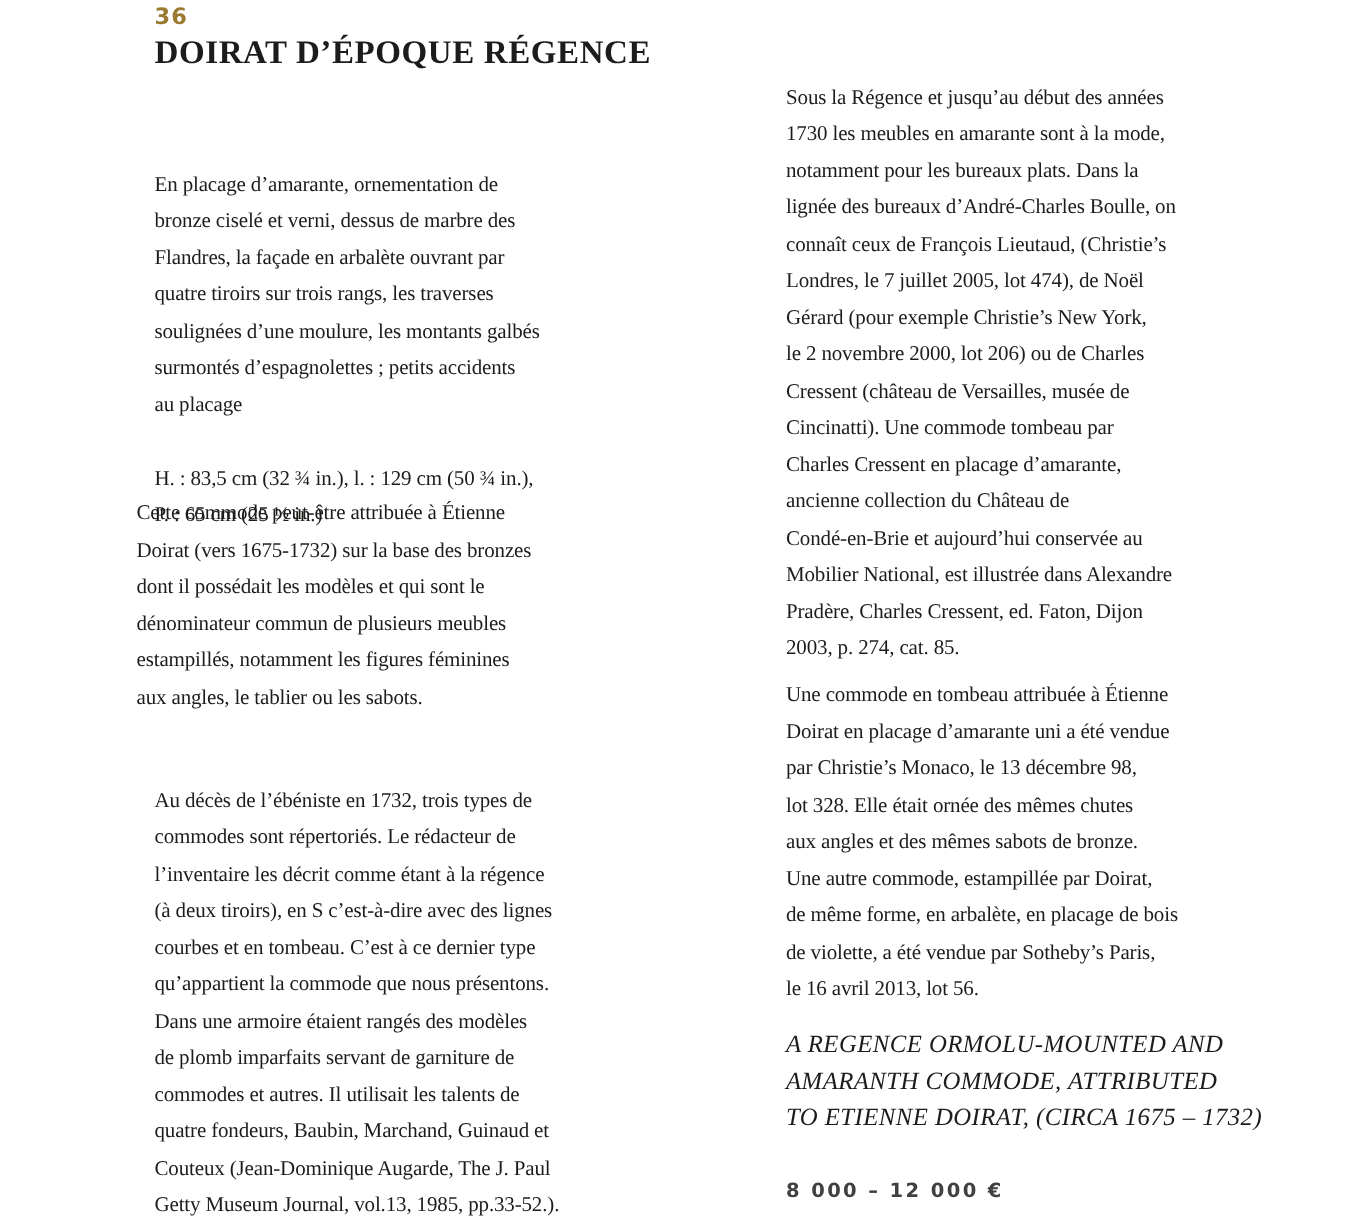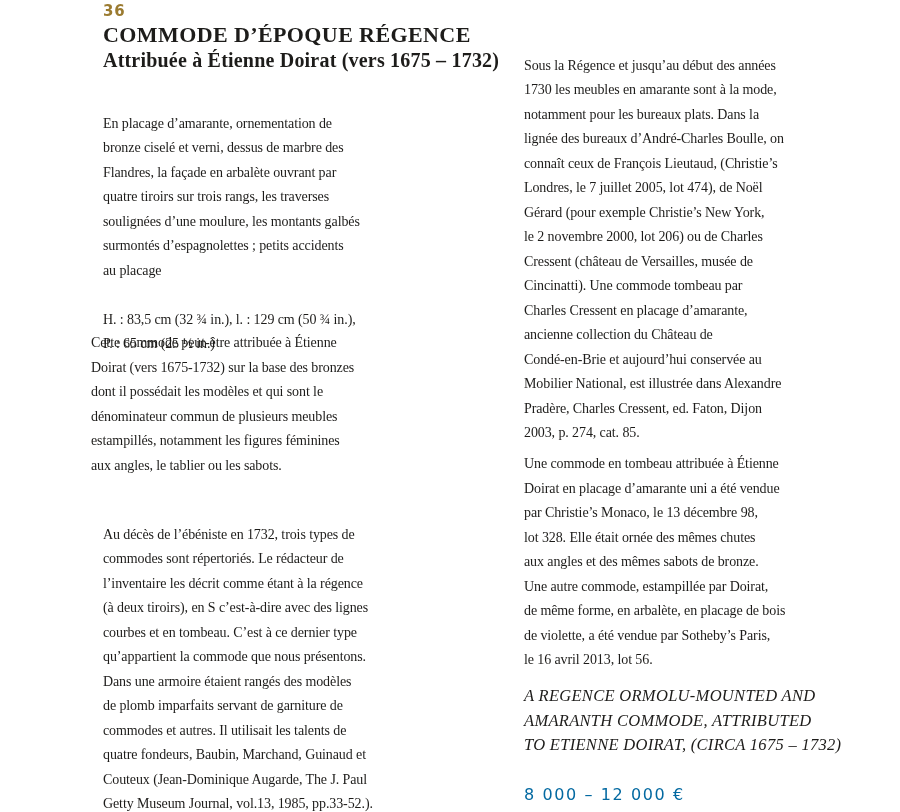--- a/index.html
+++ b/index.html
@@ -42,37 +42,36 @@
   .italic { }
   .english-desc {
     font-style: italic;
     font-size: 16.5px;
     line-height: 24.5px;
     letter-spacing: 0.3px;
     width: 420px;
   }
   .estimate {
     font-family: "DejaVu Sans", sans-serif;
-    font-weight: normal;
-    font-size: 16px;
+    font-weight: bold;
+    font-size: 13px;
     line-height: 22px;
     letter-spacing: 1.6px;
-    color: #0369a1;
+    color: #404040;
   }
 </style>
 </head>
 <body>
 
 <div class="page">
 
   <div class="block lot-number" style="left:62px; top:3px; color:#9b7b31;">36</div>
 
-  <div class="block lot-title" style="left:62px; top:22px;">COMMODE D’ÉPOQUE RÉGENCE</div>
+  <div class="block lot-title" style="left:62px; top:22px;">DOIRAT D’ÉPOQUE RÉGENCE</div>
 
-  <div class="block lot-subtitle" style="left:62px; top:47px;">Attribuée à Étienne Doirat (vers 1675 – 1732)</div>
 
   <div class="block body-text" style="left:62px; top:87px;">
     <div>En placage d’amarante, ornementation de
 bronze ciselé et verni, dessus de marbre des
 Flandres, la façade en arbalète ouvrant par
 quatre tiroirs sur trois rangs, les traverses
 soulignées d’une moulure, les montants galbés
 surmontés d’espagnolettes ; petits accidents
 au placage</div>
     <div>H. : 83,5 cm (32 ¾ in.), l. : 129 cm (50 ¾ in.),

